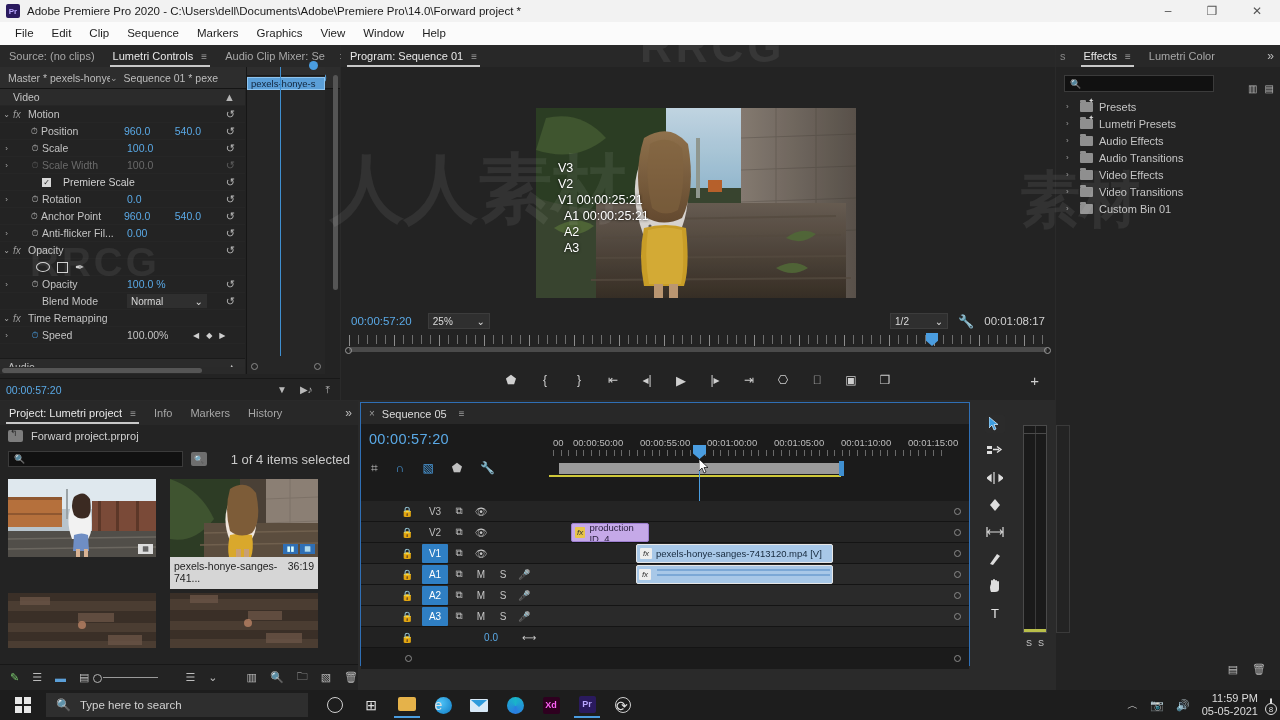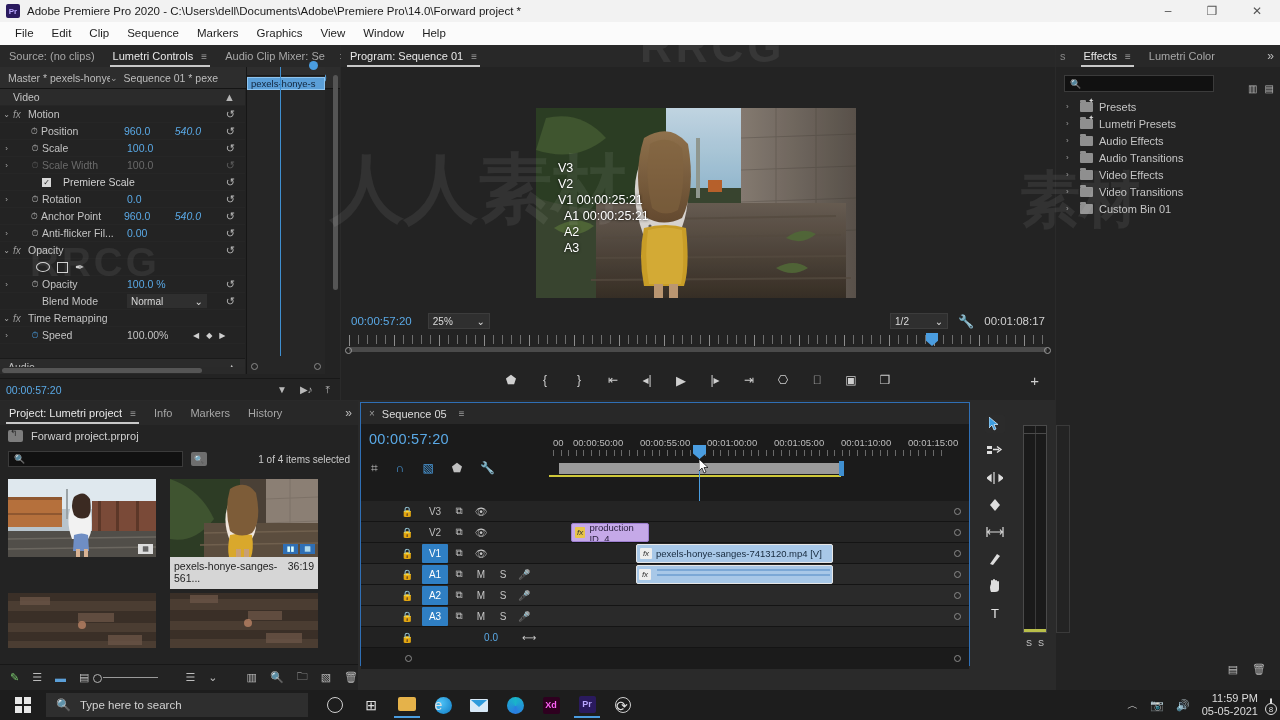--- a/index.html
+++ b/index.html
@@ -41,21 +41,21 @@
   .ec-seq { padding-left:6px; flex:1; white-space:nowrap; overflow:hidden; }
   .ec-tc { width:72px; color:#5aa9e6; font-size:10.5px; text-align:left; padding-left:3px;}
   .ec-body { position:absolute; left:0; top:22px; width:245px; bottom:26px; overflow:hidden; }
   .ec-row { height:17px; display:flex; align-items:center; font-size:10.5px; color:#c3c3c3; position:relative; border-bottom:1px solid #262626; }
   .ec-row.section { background:#2b2b2b; }
   .ec-arrow { width:13px; text-align:center; color:#a9a9a9; font-size:8px; }
   .ec-fx { width:15px; color:#9a9a9a; font-style:italic; font-size:10px; }
   .ec-stop { width:14px; text-align:center; color:#b9b9b9; font-size:9px; }
   .ec-label { width:85px; white-space:nowrap; overflow:hidden; }
   .ec-val { color:#5aa9e6; width:52px; }
-  .ec-val2 { color:#5aa9e6; width:72px;font-style:italic; }
+  .ec-val2 { color:#5aa9e6; width:72px; }
   .ec-val.dim, .ec-label.dim { color:#6a6a6a; }
   .ec-reset { position:absolute; right:10px; color:#b5b5b5; font-size:11px; }
   .ec-reset.dim { color:#5c5c5c; }
   .ec-shapes { display:flex; gap:7px; padding-left:36px; align-items:center; color:#d0d0d0; }
   .ec-chk { width:9px; height:9px; background:#d8d8d8; color:#232323; font-size:8px; display:flex; align-items:center; justify-content:center; margin-right:5px; }
   .ec-blend { background:#2f2f2f; width:80px; height:14px; font-size:10px; color:#dadada; display:flex; align-items:center; justify-content:space-between; padding:0 4px; }
   .ec-spd { display:flex; gap:7px; color:#cfcfcf; font-size:8px; margin-left:16px; }
   .ec-audio { position:absolute; left:0; bottom:26px; width:245px; height:16px; background:#2b2b2b; display:flex; align-items:center; padding-left:8px; font-size:10.5px; color:#bdbdbd; border-top:1px solid #1a1a1a;}
   .ec-foot { position:absolute; left:0; bottom:0; width:340px; height:22px; background:#232323; display:flex; align-items:center; padding-left:6px; font-size:10.5px; color:#5aa9e6; border-top:1px solid #181818;}
   .ec-foot-icons { position:absolute; right:10px; display:flex; gap:13px; color:#b9b9b9; font-size:10px; }
@@ -107,21 +107,21 @@
 
   
   #projectPanel { left:0; top:401px; width:358px; height:289px; background:#232323; }
   .proj-tabs { height:24px; background:#282828; display:flex; align-items:center; font-size:11px; color:#a7a7a7; }
   .proj-path { height:22px; display:flex; align-items:center; padding-left:8px; font-size:11px; color:#cfcfcf; gap:8px; }
   .updir { width:15px; height:12px; background:#7d7d7d; border-radius:2px; position:relative; }
   .updir:after { content:"↰"; position:absolute; left:2px; top:-2px; font-size:9px; color:#2a2a2a; }
   .proj-searchrow { height:24px; display:flex; align-items:center; padding:0 8px; gap:8px; }
   .proj-search { flex:0 0 175px; height:16px; background:#111; border:1px solid #3b3b3b; display:flex; align-items:center; padding-left:5px; color:#777; font-size:10px;}
   .findbox { width:16px; height:14px; background:#6e6e6e; border-radius:2px; display:flex; align-items:center; justify-content:center; font-size:8px; color:#232323;}
-  .proj-sel { margin-left:auto; font-size:10px; color:#c9c9c9; }
+  .proj-sel { margin-left:auto; font-size:13px; color:#c9c9c9; }
   .proj-grid { position:absolute; left:8px; top:78px; width:338px; bottom:42px; overflow:hidden; }
   .thumb-row { display:flex; gap:14px; margin-bottom:0px; }
   .thumb-cell { width:148px; }
   .thumb-cell.sel { background:#d6d6d6; }
   .thumb { width:148px; height:78px; position:relative; overflow:hidden; }
   .thumb-badges { position:absolute; right:3px; bottom:3px; display:flex; gap:2px; }
   .badge { width:15px; height:10px; background:#2f6fb5; display:flex; align-items:center; justify-content:center; font-size:7px; color:#dff; }
   .badge.grey { background:#ddd; color:#333; }
   .thumb-meta { display:flex; justify-content:space-between; font-size:10.5px; padding:3px 4px 5px 4px; color:#d2d2d2; }
   .thumb-cell.sel .thumb-meta { color:#1e1e1e; }
@@ -709,21 +709,21 @@
                 <rect x="66" y="70" width="5" height="8" fill="#c79f78"></rect>
                 <rect x="74" y="70" width="5" height="8" fill="#c79f78"></rect>
               </g>
             </svg>
             <div class="thumb-badges">
               <span class="badge">▮▮</span>
               <span class="badge">▦</span>
             </div>
           </div>
           <div class="thumb-meta">
-            <span>pexels-honye-sanges-561...</span>
+            <span>pexels-honye-sanges-741...</span>
             <span>36:19</span>
           </div>
         </div>
       </div>
 
       <div class="thumb-row" style="margin-top:4px;">
         <div class="thumb-cell">
           <div class="thumb" style="height:60px">
             <svg width="148" height="60" viewBox="0 0 148 60">
               <rect width="148" height="60" fill="#3a2f27"></rect>

